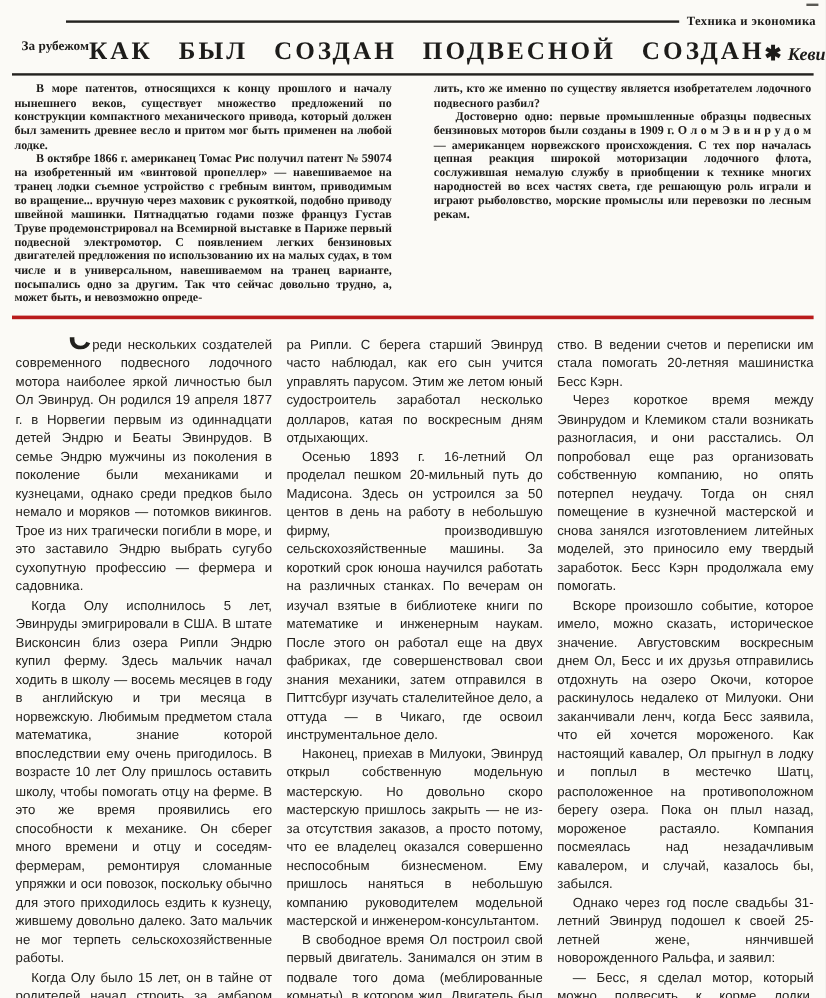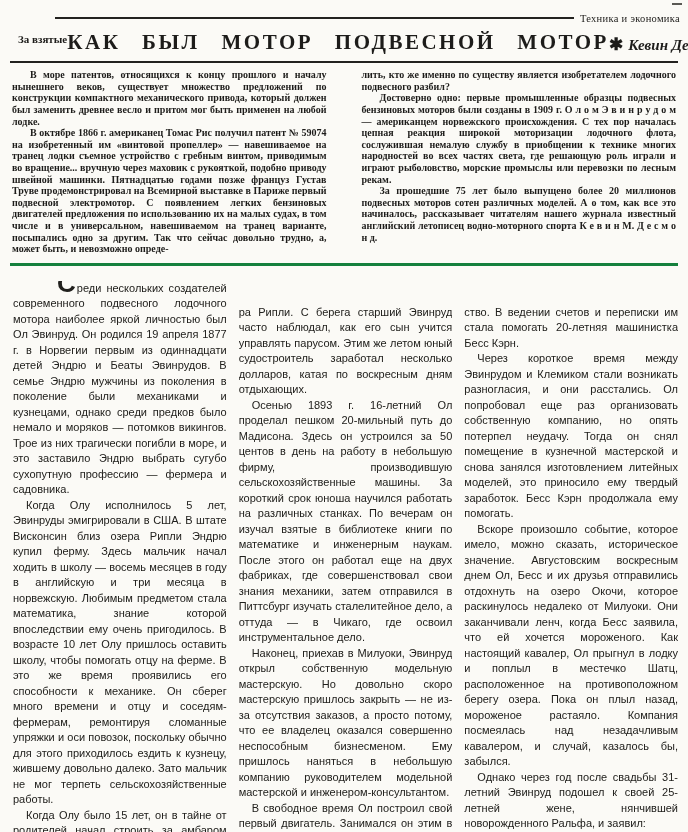--- a/index.html
+++ b/index.html
@@ -14,21 +14,21 @@
     font-family:"Liberation Serif", serif;
   }
   
   .topbar{
     display:flex;align-items:center;
     padding:10px 8px 0 55px;
     height:16px;
   }
   .topbar .rule{flex:1;height:2px;background:#23221f;margin-right:6px;}
   .topbar .label{
-    font-weight:400;font-size:10.5px;white-space:nowrap;
+    font-weight:700;font-size:10.5px;white-space:nowrap;
     letter-spacing:.3px;
   }
   .corner-mark{position:absolute;top:3px;right:6px;width:10px;height:2px;background:#5a5954;}
   
   .title-row{
     display:flex;align-items:flex-start;
     padding:4px 14px 6px 18px;
   }
   .rubric{
     font-weight:700;font-size:11px;padding-top:3px;white-space:nowrap;
@@ -41,21 +41,21 @@
   }
   .byline{
     white-space:nowrap;padding-top:4px;
     font-weight:700;font-style:italic;font-size:15px;
   }
   .byline .star{font-style:normal;font-size:17px;margin-right:5px;}
   
   .intro{
     margin:0 10px;
     border-top:2px solid #23221f;
-    border-bottom:3px solid #15803d;
+    border-bottom:3px solid #b91c1c;
     padding:6px 2px 8px 2px;
     display:flex;gap:35px;
   }
   .intro-col{
     flex:1;
     font-weight:700;font-size:10px;line-height:11.6px;
     text-align:justify;
   }
   .intro-col p{margin:0;text-indent:18px;}
   .intro-col p.cont{text-indent:0;}
@@ -64,54 +64,53 @@
     display:flex;gap:12px;
     margin:15px 10px 0 13px;
     height:588px;overflow:hidden;
     font-family:"Liberation Sans", sans-serif;
     font-size:11px;line-height:15.5px;
     text-align:justify;
     color:#21201d;
   }
   .article .col{flex:1;overflow:hidden;}
   .article p{margin:0;text-indent:13px;}
-  .article p.cont{text-indent:0;margin-top:24px;}
+  .article p.cont{text-indent:0;}
   .article p.dropline{text-indent:44px;}
   .dropcap{
     font-size:26px;font-weight:700;line-height:0;
     letter-spacing:1px;
   }
 </style>
 </head>
 <body>
 
 <div class="page">
 
   <div class="corner-mark"></div>
 
   <div class="topbar">
     <div class="rule"></div>
     <div class="label">Техника и экономика</div>
   </div>
 
   <div class="title-row">
-    <div class="rubric">За взятые</div>
-    <div class="headline">КАК БЫЛ МОТОР ПОДВЕСНОЙ МОТОР</div>
+    <div class="rubric">За рубежом</div>
+    <div class="headline">КАК БЫЛ СОЗДАН ПОДВЕСНОЙ СОЗДАН</div>
     <div class="byline"><span class="star">✱</span><span>Кевин Десмонд</span></div>
   </div>
 
   <div class="intro">
     <div class="intro-col">
       <p>В море патентов, относящихся к концу прошлого и началу нынешнего веков, существует множество предложений по конструкции компактного механического привода, который должен был заменить древнее весло и притом мог быть применен на любой лодке.</p>
       <p>В октябре 1866 г. американец Томас Рис получил патент № 59074 на изобретенный им «винтовой пропеллер» — навешиваемое на транец лодки съемное устройство с гребным винтом, приводимым во вращение... вручную через маховик с рукояткой, подобно приводу швейной машинки. Пятнадцатью годами позже француз Густав Труве продемонстрировал на Всемирной выставке в Париже первый подвесной электромотор. С появлением легких бензиновых двигателей предложения по использованию их на малых судах, в том числе и в универсальном, навешиваемом на транец варианте, посыпались одно за другим. Так что сейчас довольно трудно, а, может быть, и невозможно опреде-</p>
     </div>
     <div class="intro-col">
       <p class="cont">лить, кто же именно по существу является изобретателем лодочного подвесного разбил?</p>
       <p>Достоверно одно: первые промышленные образцы подвесных бензиновых моторов были созданы в 1909 г. О л о м  Э в и н р у д о м — американцем норвежского происхождения. С тех пор началась цепная реакция широкой моторизации лодочного флота, сослужившая немалую службу в приобщении к технике многих народностей во всех частях света, где решающую роль играли и играют рыболовство, морские промыслы или перевозки по лесным рекам.</p>
-      <p>За прошедшие 75 лет было выпущено более 20 миллионов подвесных моторов сотен различных моделей. А о том, как все это начиналось, рассказывает читателям нашего журнала известный английский летописец водно-моторного спорта К е в и н  М. Д е с м о н д.</p>
     </div>
   </div>
 
   <div class="article">
     <div class="col">
       <p class="dropline"><span class="dropcap">С</span><span>реди нескольких создателей современного подвесного лодочного мотора наиболее яркой личностью был Ол Эвинруд. Он родился 19 апреля 1877 г. в Норвегии первым из одиннадцати детей Эндрю и Беаты Эвинрудов. В семье Эндрю мужчины из поколения в поколение были механиками и кузнецами, однако среди предков было немало и моряков — потомков викингов. Трое из них трагически погибли в море, и это заставило Эндрю выбрать сугубо сухопутную профессию — фермера и садовника.</span></p>
       <p>Когда Олу исполнилось 5 лет, Эвинруды эмигрировали в США. В штате Висконсин близ озера Рипли Эндрю купил ферму. Здесь мальчик начал ходить в школу — восемь месяцев в году в английскую и три месяца в норвежскую. Любимым предметом стала математика, знание которой впоследствии ему очень пригодилось. В возрасте 10 лет Олу пришлось оставить школу, чтобы помогать отцу на ферме. В это же время проявились его способности к механике. Он сберег много времени и отцу и соседям-фермерам, ремонтируя сломанные упряжки и оси повозок, поскольку обычно для этого приходилось ездить к кузнецу, жившему довольно далеко. Зато мальчик не мог терпеть сельскохозяйственные работы.</p>
       <p>Когда Олу было 15 лет, он в тайне от родителей начал строить за амбаром маленький парусник. В один прекрасный день отец увидел еще недостроенную лодку. В ярости Эндрю схватил топор и разбил ее в щепки, а сыну приказал сжечь их.</p>
 
     </div>

